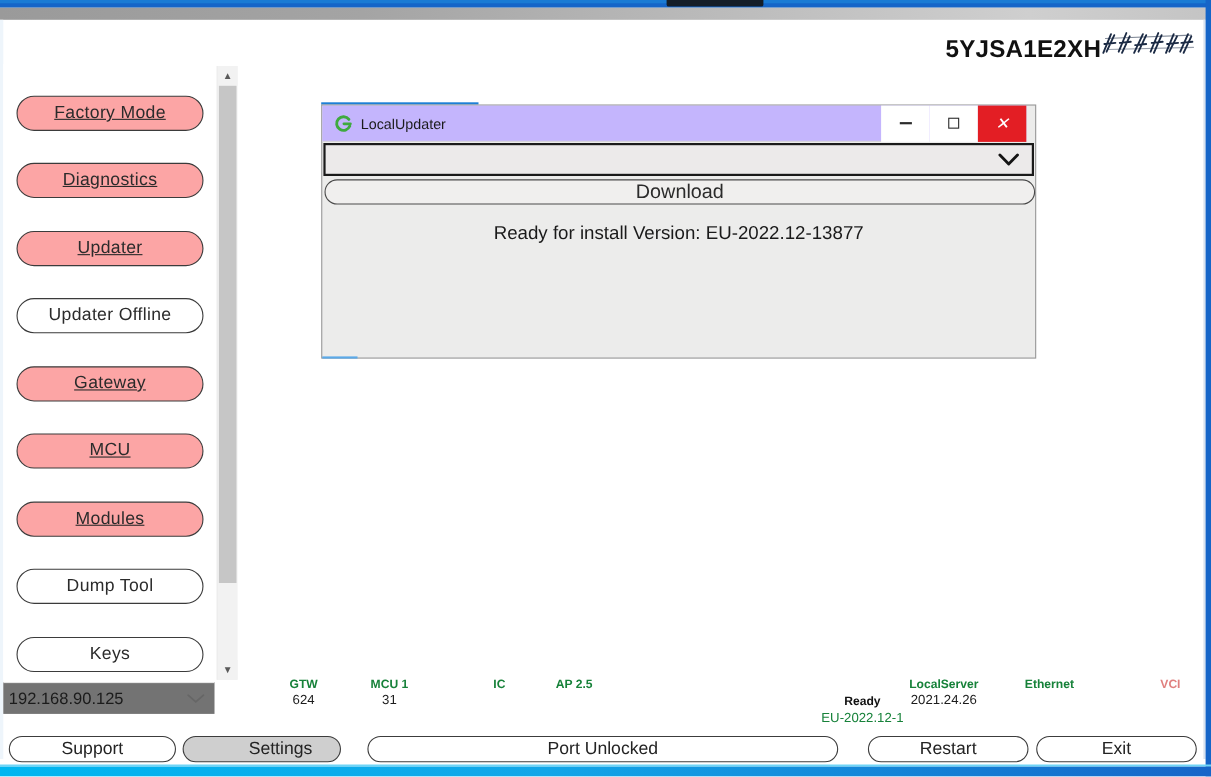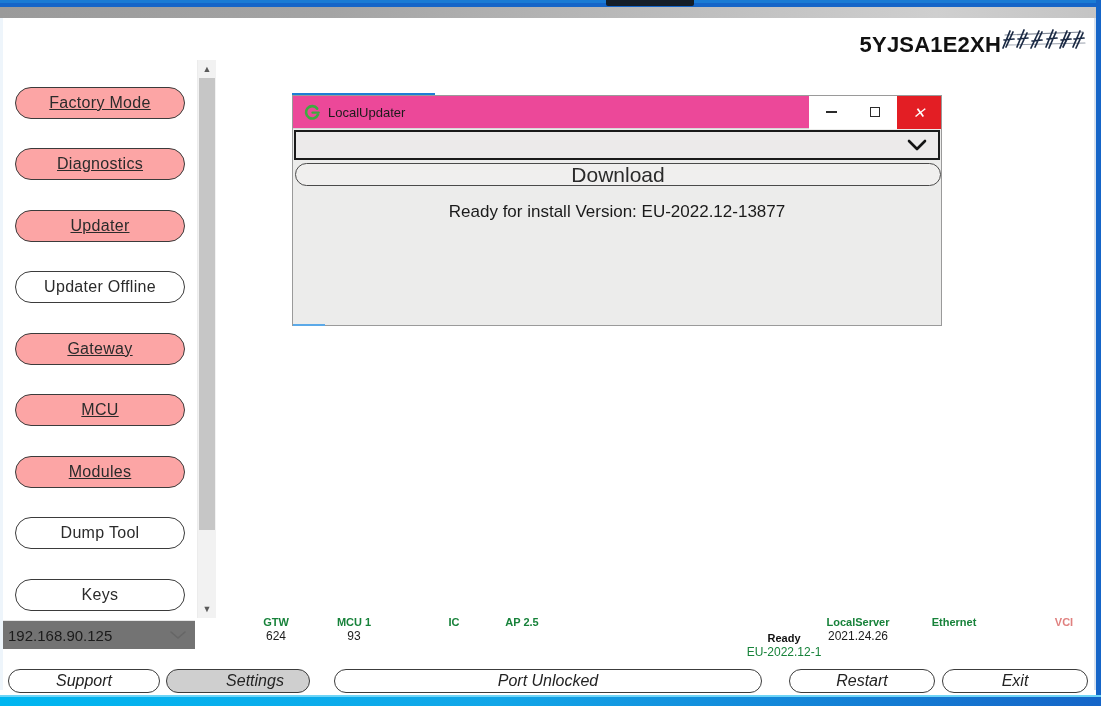--- a/index.html
+++ b/index.html
@@ -60,50 +60,50 @@
   .ip-row{position:absolute;left:3px;top:620px;width:192px;height:28px;background:#737373;
      border-top:1px solid #e7e7e7;display:flex;align-items:center;}
   .ip-text{font-size:15px;color:#1b1b1b;padding-left:5px;flex:1;font-family:"Liberation Sans", sans-serif;}
   .ip-caret{width:34px;display:flex;align-items:center;justify-content:center;color:#555;}
 
   
   .dlg{position:absolute;left:292px;top:95px;width:650px;height:231px;
     background:#ececeb;border:1px solid #9a9a9a;box-sizing:border-box;}
   .dlg-accentline{position:absolute;left:292px;top:93px;width:143px;height:3px;background:#1d7fd6;}
   .dlg-bottomline{position:absolute;left:293px;top:324px;width:32px;height:2px;background:#5ba9e8;}
-  .dlg-title{position:absolute;left:0;top:0;right:0;height:33px;background:#ec4899;
+  .dlg-title{position:absolute;left:0;top:0;right:8px;height:33px;background:#c4b5fd;
      display:flex;align-items:center;border-bottom:1px solid #d6d6d6;box-sizing:border-box;}
   .dlg-icon{width:17px;height:17px;margin-left:11px;margin-right:7px;flex:none;}
   .dlg-title-text{font-size:13px;color:#1b1b1b;font-family:"Liberation Sans", sans-serif;}
   .wbtns{margin-left:auto;display:flex;height:33px;}
   .wbtn{width:44px;height:33px;display:flex;align-items:center;justify-content:center;background:#fff;}
   .wbtn.close{background:#e31e24;}
   .wbtn .min{width:11px;height:1.6px;background:#2b2b2b;display:block;}
   .wbtn .max{width:10px;height:10px;border:1.6px solid #2b2b2b;display:block;box-sizing:border-box;}
   .wbtn .x{color:#fff;font-size:15px;line-height:1;font-family:"Liberation Sans", sans-serif;}
 
   .dlg-combo{position:absolute;left:1px;top:34px;width:646px;height:30px;
     background:#eceaea;border:2px solid #1a1a1a;box-sizing:border-box;display:flex;align-items:center;}
   .dlg-combo .val{flex:1;padding-left:8px;font-size:14px;color:#111;}
   .dlg-combo .car{width:42px;display:flex;align-items:center;justify-content:center;}
   .dlg-dlbtn{position:absolute;left:2px;top:67px;width:646px;height:23px;
     background:#f0efee;border:1.5px solid #4a4a4a;border-radius:12px;box-sizing:border-box;
     display:flex;align-items:center;justify-content:center;
-    font-size:21px;color:#2b2b2b;font-family:"Liberation Sans", sans-serif;}
+    font-size:18px;color:#2b2b2b;font-family:"Liberation Sans", sans-serif;}
   .dlg-status{position:absolute;left:0;right:0;top:106px;text-align:center;
     font-size:17px;color:#1a1a1a;font-family:"Liberation Sans", sans-serif;}
 
   
   .statusbar{position:absolute;left:216px;top:616px;width:874px;height:48px;}
   .st-item{position:absolute;text-align:center;}
   .st-top{font-size:11px;font-weight:bold;line-height:1.15;font-family:"Liberation Sans", sans-serif;}
   .st-bot{font-size:12px;color:#1c1c1c;line-height:1.3;font-family:"Liberation Sans", sans-serif;}
 
   
-  .btnbar{position:absolute;left:0;bottom:11px;width:959px;height:26px;font-style:italic;}
+  .btnbar{position:absolute;left:0;bottom:11px;width:959px;height:26px;}
   .bb{position:absolute;height:24px;border:1.3px solid #3c3c3c;border-radius:12px;background:#fff;
      display:flex;align-items:center;justify-content:center;box-sizing:border-box;
      font-size:16px;color:#232323;font-family:"Liberation Sans", sans-serif;}
   .bb.gray{background:#cfcfcf;}
 </style>
 </head>
 <body>
 
 <div id="root">
 
@@ -221,21 +221,21 @@
   </div>
   <div class="dlg-bottomline"></div>
 
   <div class="statusbar" id="statusbar">
       <div class="st-item" style="left: 22px; top: 0px; min-width: 76px;">
         <div class="st-top" style="color: rgb(23, 130, 58);">GTW</div>
         <div class="st-bot" style="color: rgb(28, 28, 28);">624</div>
       </div>
       <div class="st-item" style="left: 100px; top: 0px; min-width: 76px;">
         <div class="st-top" style="color: rgb(23, 130, 58);">MCU 1</div>
-        <div class="st-bot" style="color: rgb(28, 28, 28);">93</div>
+        <div class="st-bot" style="color: rgb(28, 28, 28);">31</div>
       </div>
       <div class="st-item" style="left: 200px; top: 0px; min-width: 76px;">
         <div class="st-top" style="color: rgb(23, 130, 58);">IC</div>
         <div class="st-bot" style="color: rgb(28, 28, 28);"></div>
       </div>
       <div class="st-item" style="left: 268px; top: 0px; min-width: 76px;">
         <div class="st-top" style="color: rgb(23, 130, 58);">AP 2.5</div>
         <div class="st-bot" style="color: rgb(28, 28, 28);"></div>
       </div>
       <div class="st-item" style="left: 530px; top: 0px; min-width: 76px; margin-top: 16px;">

